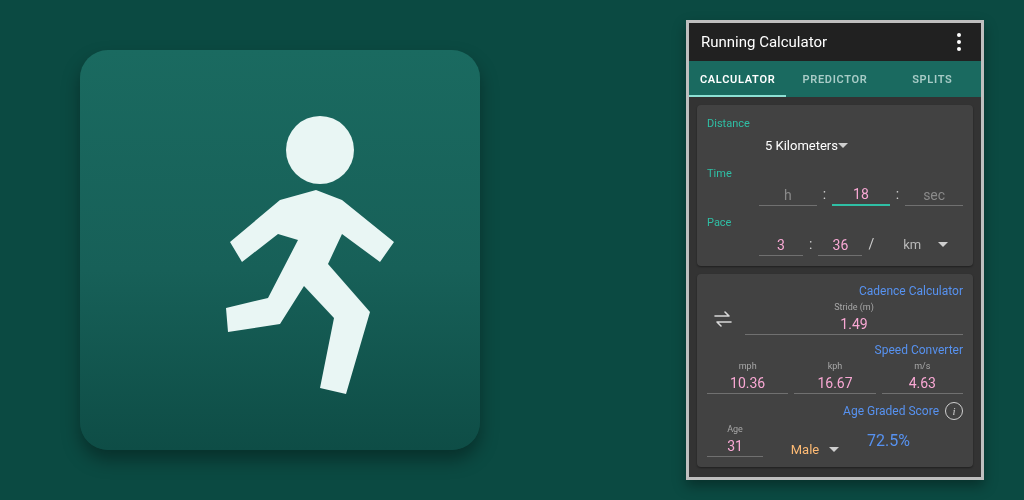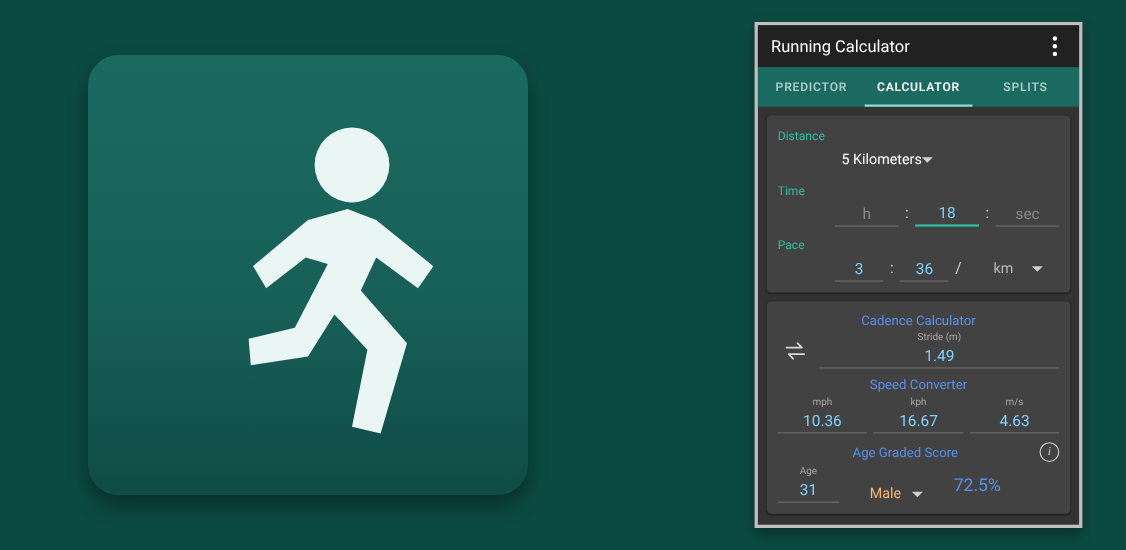--- a/index.html
+++ b/index.html
@@ -85,41 +85,41 @@
     width: 46px; font-size: 11px; color: #2fbfa5;
     align-self: center;
   }
 
   .pill {
     display: flex; flex-direction: column; align-items: center; flex: 1;
     min-width: 0;
   }
   .pill .mini { font-size: 9px; color: #a8a8a8; margin-bottom: 2px; }
   .val {
-    width: 100%; text-align: center; font-size: 14px; color: #7dd3fc;
+    width: 100%; text-align: center; font-size: 14px; color: #f9a8d4;
     border-bottom: 1px solid #707070; padding: 2px 0;
     min-height: 20px; cursor: text;
   }
   .val.placeholder { color: #8a8a8a; }
   .val.active { border-bottom: 2px solid #2fbfa5; }
   .sep { font-size: 14px; color: #cfcfcf; align-self: center; padding-bottom: 2px; }
 
   .dropdown {
     display: flex; align-items: center; justify-content: flex-start;
     flex: 1; color: #ffffff; font-size: 13px;
     padding: 4px 2px 4px 6px;
     cursor: pointer;
   }
   .caret {
     width: 0; height: 0; border-left: 5px solid transparent;
     border-right: 5px solid transparent; border-top: 5px solid #cfcfcf;
   }
 
   .section-title {
-    text-align: center; font-size: 12px; color: #5792f0; margin: 2px 0 2px 0;
+    text-align: right; font-size: 12px; color: #5792f0; margin: 2px 0 2px 0;
   }
 
   .swap-icon {
     width: 28px; height: 20px; position: relative; align-self: center;
     margin: 0 2px; cursor: pointer;
   }
   .swap-icon svg { width: 100%; height: 100%; }
 
   .age-score {
     color: #5792f0; font-size: 16px; flex: 1; 
@@ -172,22 +172,22 @@
 <div class="phone">
 
   <div class="appbar">
     <div class="title">Running Calculator</div>
     <div class="more">
         <span></span>
       </div>
   </div>
 
   <div class="tabs">
+    <div class="tab active">CALCULATOR</div>
     <div class="tab">PREDICTOR</div>
-    <div class="tab active">CALCULATOR</div>
     <div class="tab">SPLITS</div>
   </div>
 
   <div class="screen-body">
 
     <div class="card">
 
       <div class="row">
         <div class="lbl-side">Distance</div>
       </div>

